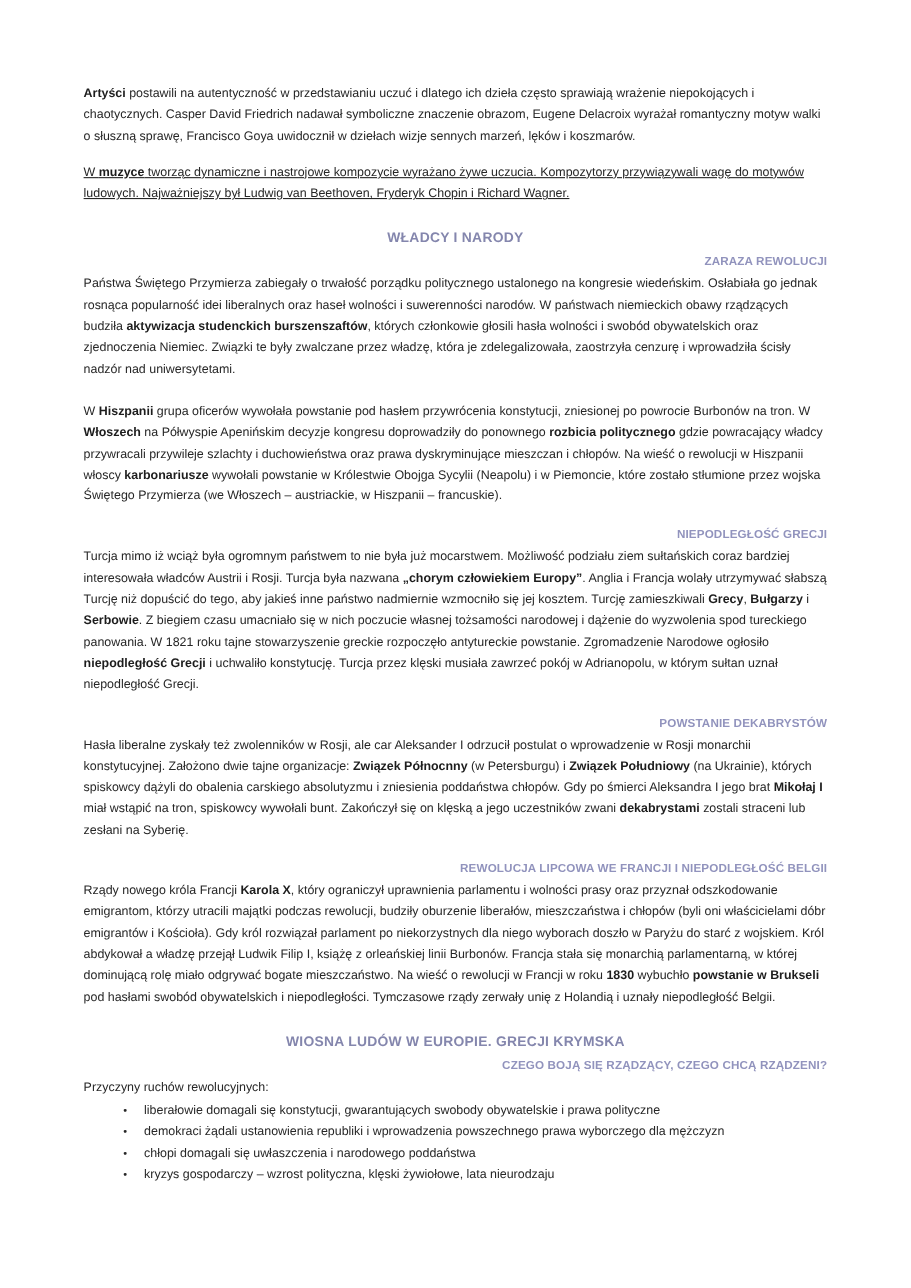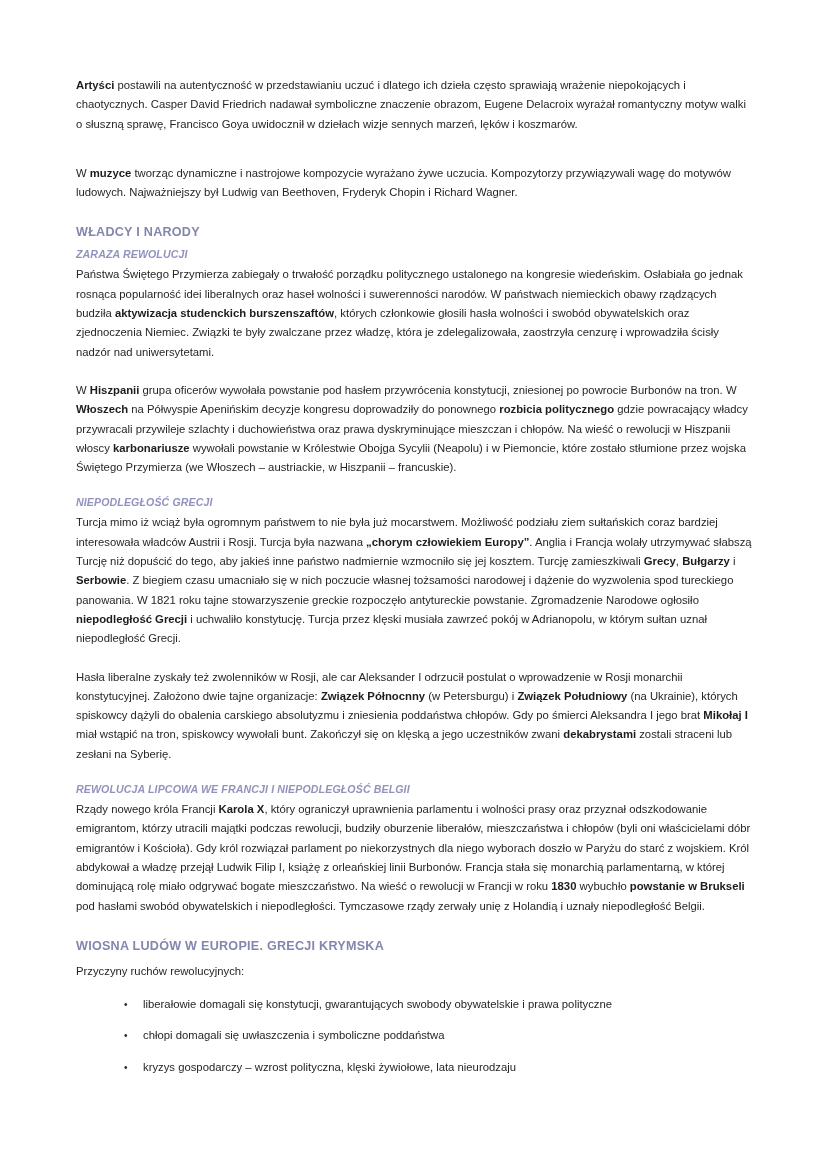--- a/index.html
+++ b/index.html
@@ -33,49 +33,50 @@
   
   p.body {
     margin: 0 0 0 0;
     font-size: 11.3px;
     line-height: 19.3px;
     color: #262626;
     text-align: left;
   }
 
   p.body + p.body {
-    margin-top: 30px;
+    margin-top: 14px;
+    text-decoration: underline;
   }
 
   b, strong {
     font-weight: 700;
     color: #1d1d1d;
   }
 
   
   h1.section-title {
     margin: 0;
     padding: 0;
     font-size: 12.6px;
     font-weight: 700;
     letter-spacing: 0.25px;
     color: #8486ad;
+    text-align: center;
     line-height: 19px;
   }
 
   h2.sub-title {
     margin: 0;
     padding: 0;
     font-size: 10.6px;
     font-weight: 700;
     letter-spacing: 0.12px;
     color: #9193bd;
-    text-align: left;
+    text-align: right;
     line-height: 17px;
-    font-style: italic;
   }
 
   
   .sp-title-top   { height: 21px; }
   .sp-title-bot   { height: 4px; }
   .sp-sub-top     { height: 17px; }
   .sp-sub-bot     { height: 2px; }
   .sp-list-top    { height: 2px; }
 
   
@@ -84,21 +85,21 @@
     padding: 0;
     list-style: none;
   }
 
   ul.bullets > li {
     position: relative;
     padding-left: 55px;
     font-size: 11.3px;
     line-height: 19.3px;
     color: #262626;
-    margin: 12px;
+    margin: 0;
   }
 
   ul.bullets > li::before {
     content: "\2022";
     position: absolute;
     left: 36px;
     top: 0;
     font-size: 10px;
     line-height: 19.3px;
     color: #262626;
@@ -125,37 +126,40 @@
     <div class="sp-sub-top"></div>
     <div class="sp-sub-bot"></div>
     <p class="body"><span>W </span><b>Hiszpanii</b><span> grupa oficerów wywołała powstanie pod hasłem przywrócenia konstytucji, zniesionej po powrocie Burbonów na tron. W </span><b>Włoszech</b><span> na Półwyspie Apenińskim decyzje kongresu doprowadziły do ponownego </span><b>rozbicia politycznego</b><span> gdzie powracający władcy przywracali przywileje szlachty i duchowieństwa oraz prawa dyskryminujące mieszczan i chłopów. Na wieść o rewolucji w Hiszpanii włoscy </span><b>karbonariusze</b><span> wywołali powstanie w Królestwie Obojga Sycylii (Neapolu) i w Piemoncie, które zostało stłumione przez wojska Świętego Przymierza (we Włoszech – austriackie, w Hiszpanii – francuskie).</span></p>
 
     <div class="sp-sub-top"></div>
     <h2 class="sub-title">NIEPODLEGŁOŚĆ GRECJI</h2>
     <div class="sp-sub-bot"></div>
     <p class="body"><span>Turcja mimo iż wciąż była ogromnym państwem to nie była już mocarstwem. Możliwość podziału ziem sułtańskich coraz bardziej interesowała władców Austrii i Rosji. Turcja była nazwana </span><b>„chorym człowiekiem Europy”</b><span>. Anglia i Francja wolały utrzymywać słabszą Turcję niż dopuścić do tego, aby jakieś inne państwo nadmiernie wzmocniło się jej kosztem. Turcję zamieszkiwali </span><b>Grecy</b><span>, </span><b>Bułgarzy</b><span> i </span><b>Serbowie</b><span>. Z biegiem czasu umacniało się w nich poczucie własnej tożsamości narodowej i dążenie do wyzwolenia spod tureckiego panowania. W 1821 roku tajne stowarzyszenie greckie rozpoczęło antytureckie powstanie. Zgromadzenie Narodowe ogłosiło </span><b>niepodległość Grecji</b><span> i uchwaliło konstytucję. Turcja przez klęski musiała zawrzeć pokój w Adrianopolu, w którym sułtan uznał niepodległość Grecji.</span></p>
 
     <div class="sp-sub-top"></div>
+    <h2 class="sub-title">POWSTANIE DEKABRYSTÓW</h2>
     <div class="sp-sub-bot"></div>
     <p class="body"><span>Hasła liberalne zyskały też zwolenników w Rosji, ale car Aleksander I odrzucił postulat o wprowadzenie w Rosji monarchii konstytucyjnej. Założono dwie tajne organizacje: </span><b>Związek Północnny</b><span> (w Petersburgu) i </span><b>Związek Południowy</b><span> (na Ukrainie), których spiskowcy dążyli do obalenia carskiego absolutyzmu i zniesienia poddaństwa chłopów. Gdy po śmierci Aleksandra I jego brat </span><b>Mikołaj I</b><span> miał wstąpić na tron, spiskowcy wywołali bunt. Zakończył się on klęską a jego uczestników zwani </span><b>dekabrystami</b><span> zostali straceni lub zesłani na Syberię.</span></p>
 
     <div class="sp-sub-top"></div>
     <h2 class="sub-title">REWOLUCJA LIPCOWA WE FRANCJI I NIEPODLEGŁOŚĆ BELGII</h2>
     <div class="sp-sub-bot"></div>
     <p class="body"><span>Rządy nowego króla Francji </span><b>Karola X</b><span>, który ograniczył uprawnienia parlamentu i wolności prasy oraz przyznał odszkodowanie emigrantom, którzy utracili majątki podczas rewolucji, budziły oburzenie liberałów, mieszczaństwa i chłopów (byli oni właścicielami dóbr emigrantów i Kościoła). Gdy król rozwiązał parlament po niekorzystnych dla niego wyborach doszło w Paryżu do starć z wojskiem. Król abdykował a władzę przejął Ludwik Filip I, książę z orleańskiej linii Burbonów. Francja stała się monarchią parlamentarną, w której dominującą rolę miało odgrywać bogate mieszczaństwo. Na wieść o rewolucji w Francji w roku </span><b>1830</b><span> wybuchło </span><b>powstanie w Brukseli</b><span> pod hasłami swobód obywatelskich i niepodległości. Tymczasowe rządy zerwały unię z Holandią i uznały niepodległość Belgii.</span></p>
 
     <div class="sp-title-top"></div>
     <h1 class="section-title">WIOSNA LUDÓW W EUROPIE. GRECJI KRYMSKA</h1>
     <div class="sp-title-bot"></div>
 
+    <h2 class="sub-title">CZEGO BOJĄ SIĘ RZĄDZĄCY, CZEGO CHCĄ RZĄDZENI?</h2>
     <div class="sp-sub-bot"></div>
     <p class="body">Przyczyny ruchów rewolucyjnych:</p>
     <div class="sp-list-top"></div>
     <ul class="bullets">
       <li>liberałowie domagali się konstytucji, gwarantujących swobody obywatelskie i prawa polityczne</li>
-      <li>chłopi domagali się  uwłaszczenia i symboliczne poddaństwa</li>
+      <li>demokraci żądali ustanowienia republiki i wprowadzenia powszechnego prawa wyborczego dla mężczyzn</li>
+      <li>chłopi domagali się  uwłaszczenia i narodowego poddaństwa</li>
       <li>kryzys gospodarczy – wzrost polityczna, klęski żywiołowe, lata nieurodzaju</li>
     </ul>
 
     <div class="sp-sub-top"></div>
 
   </div>
 </div>
 
 </body></html>

